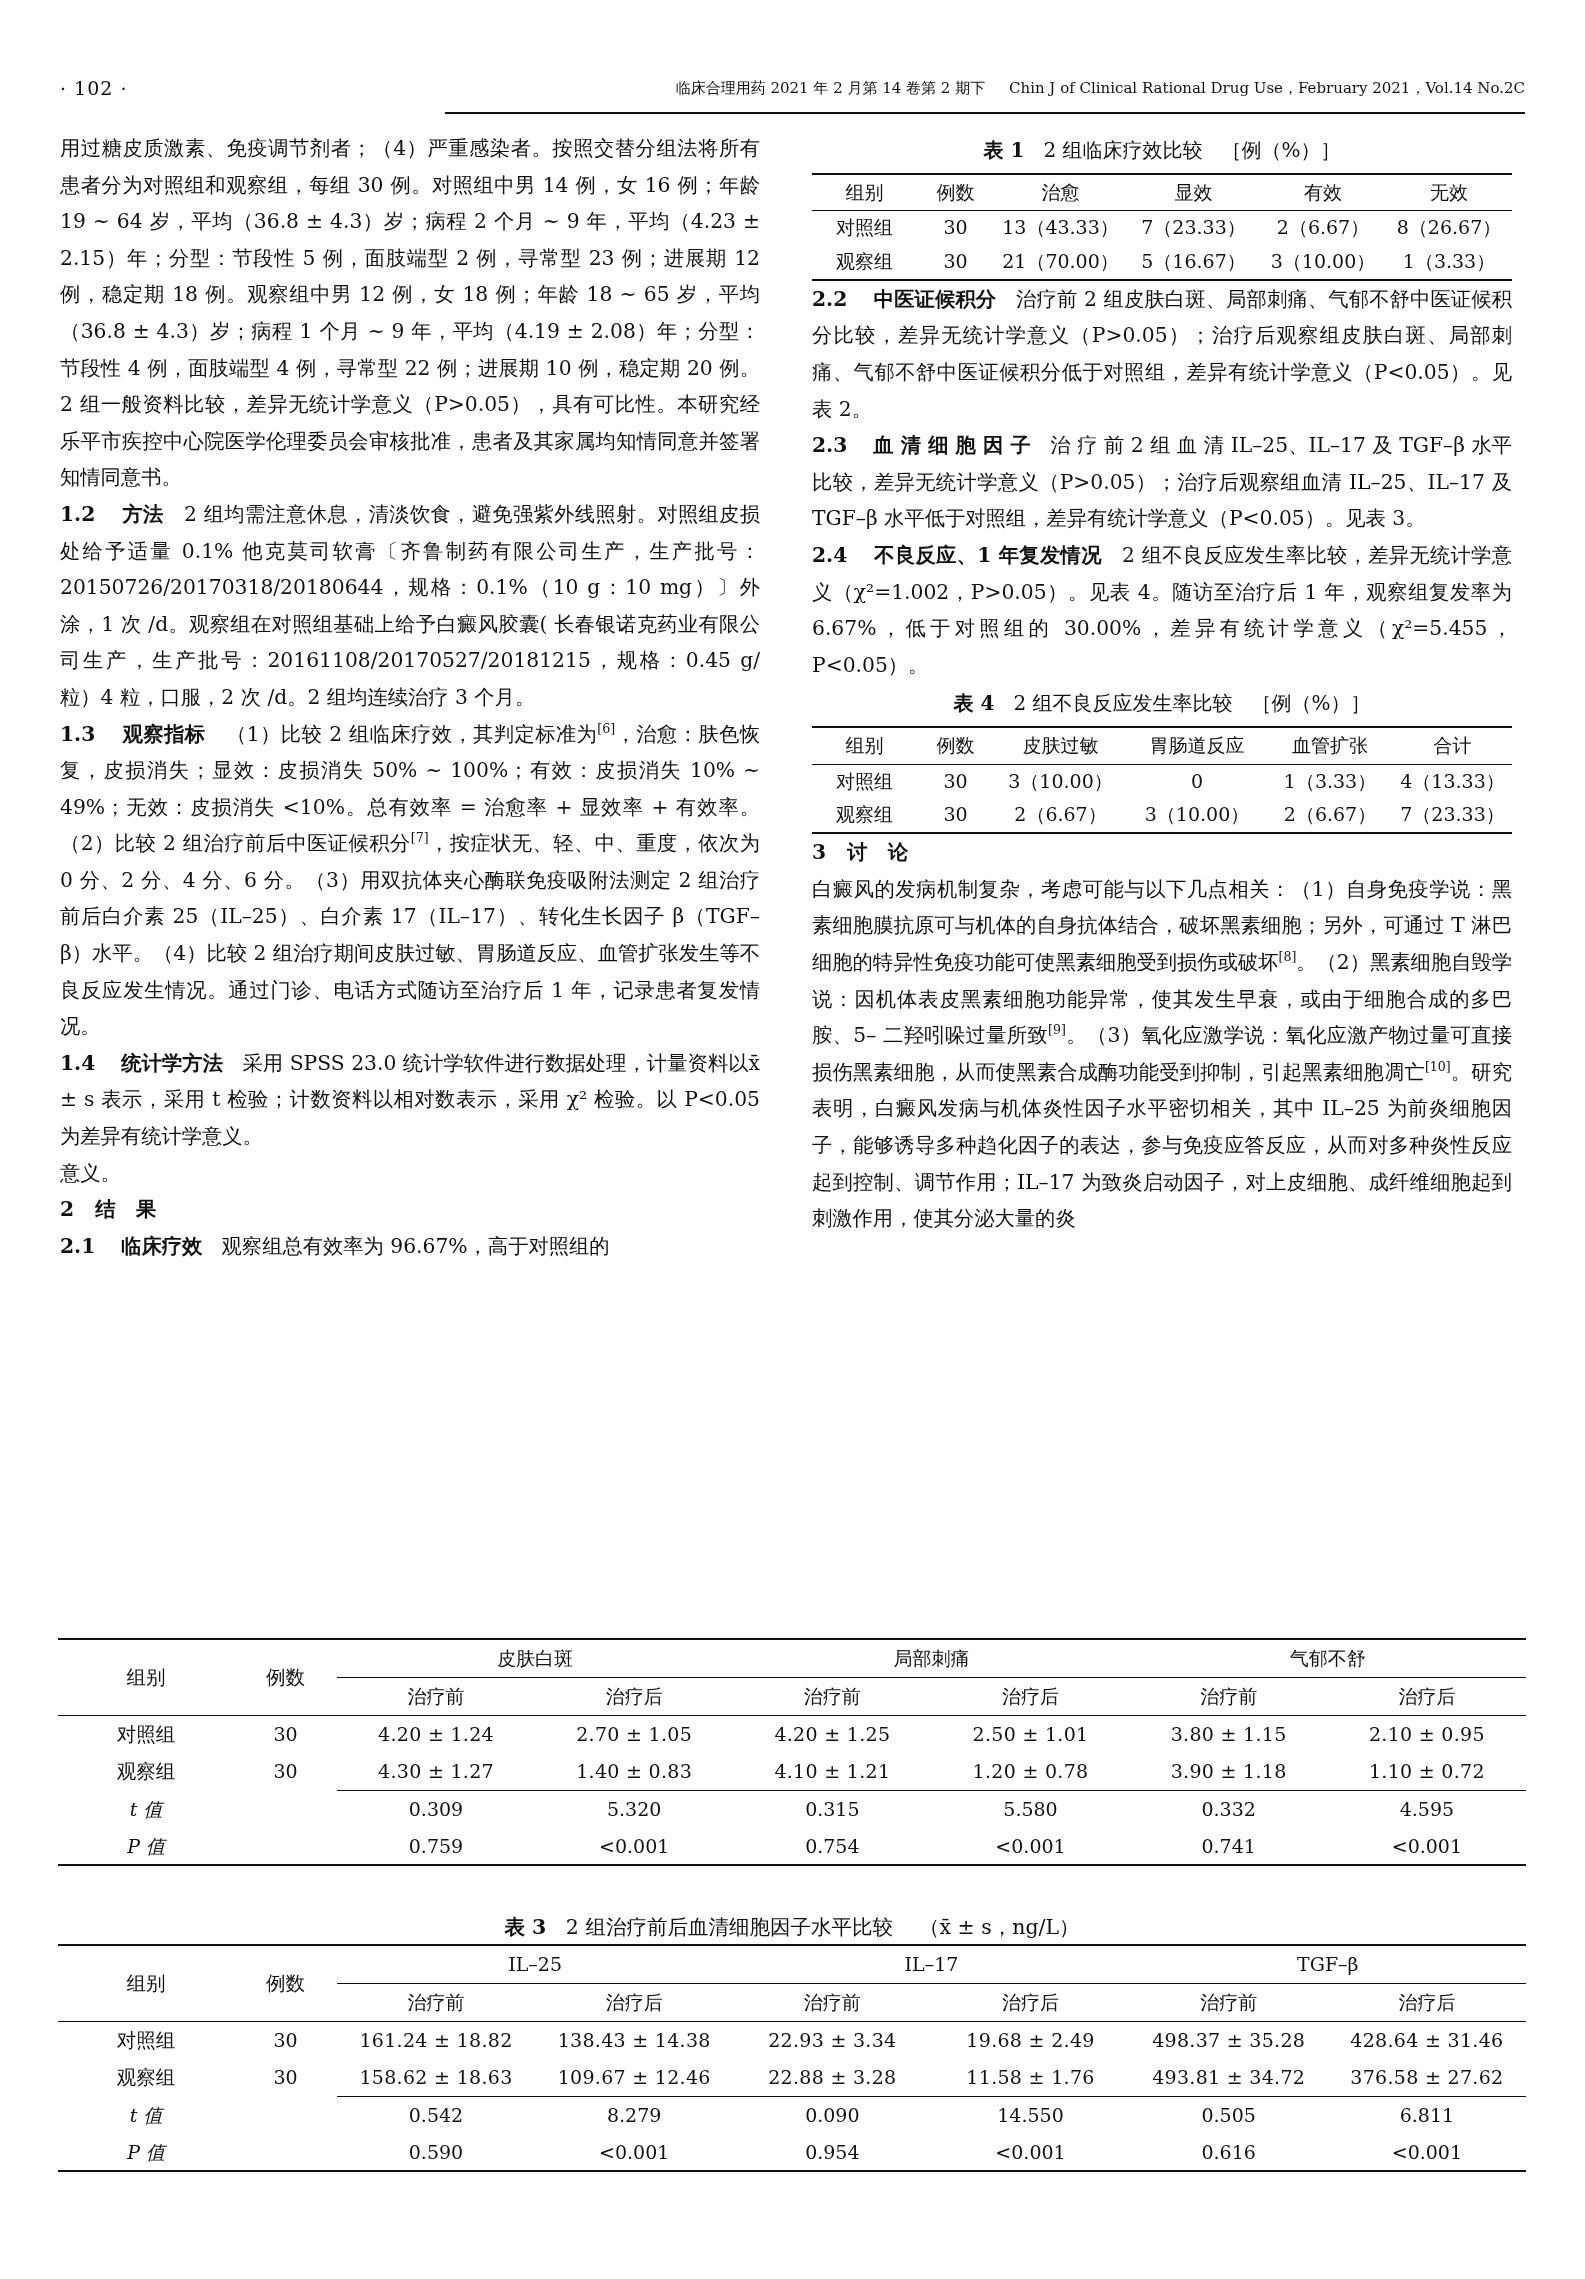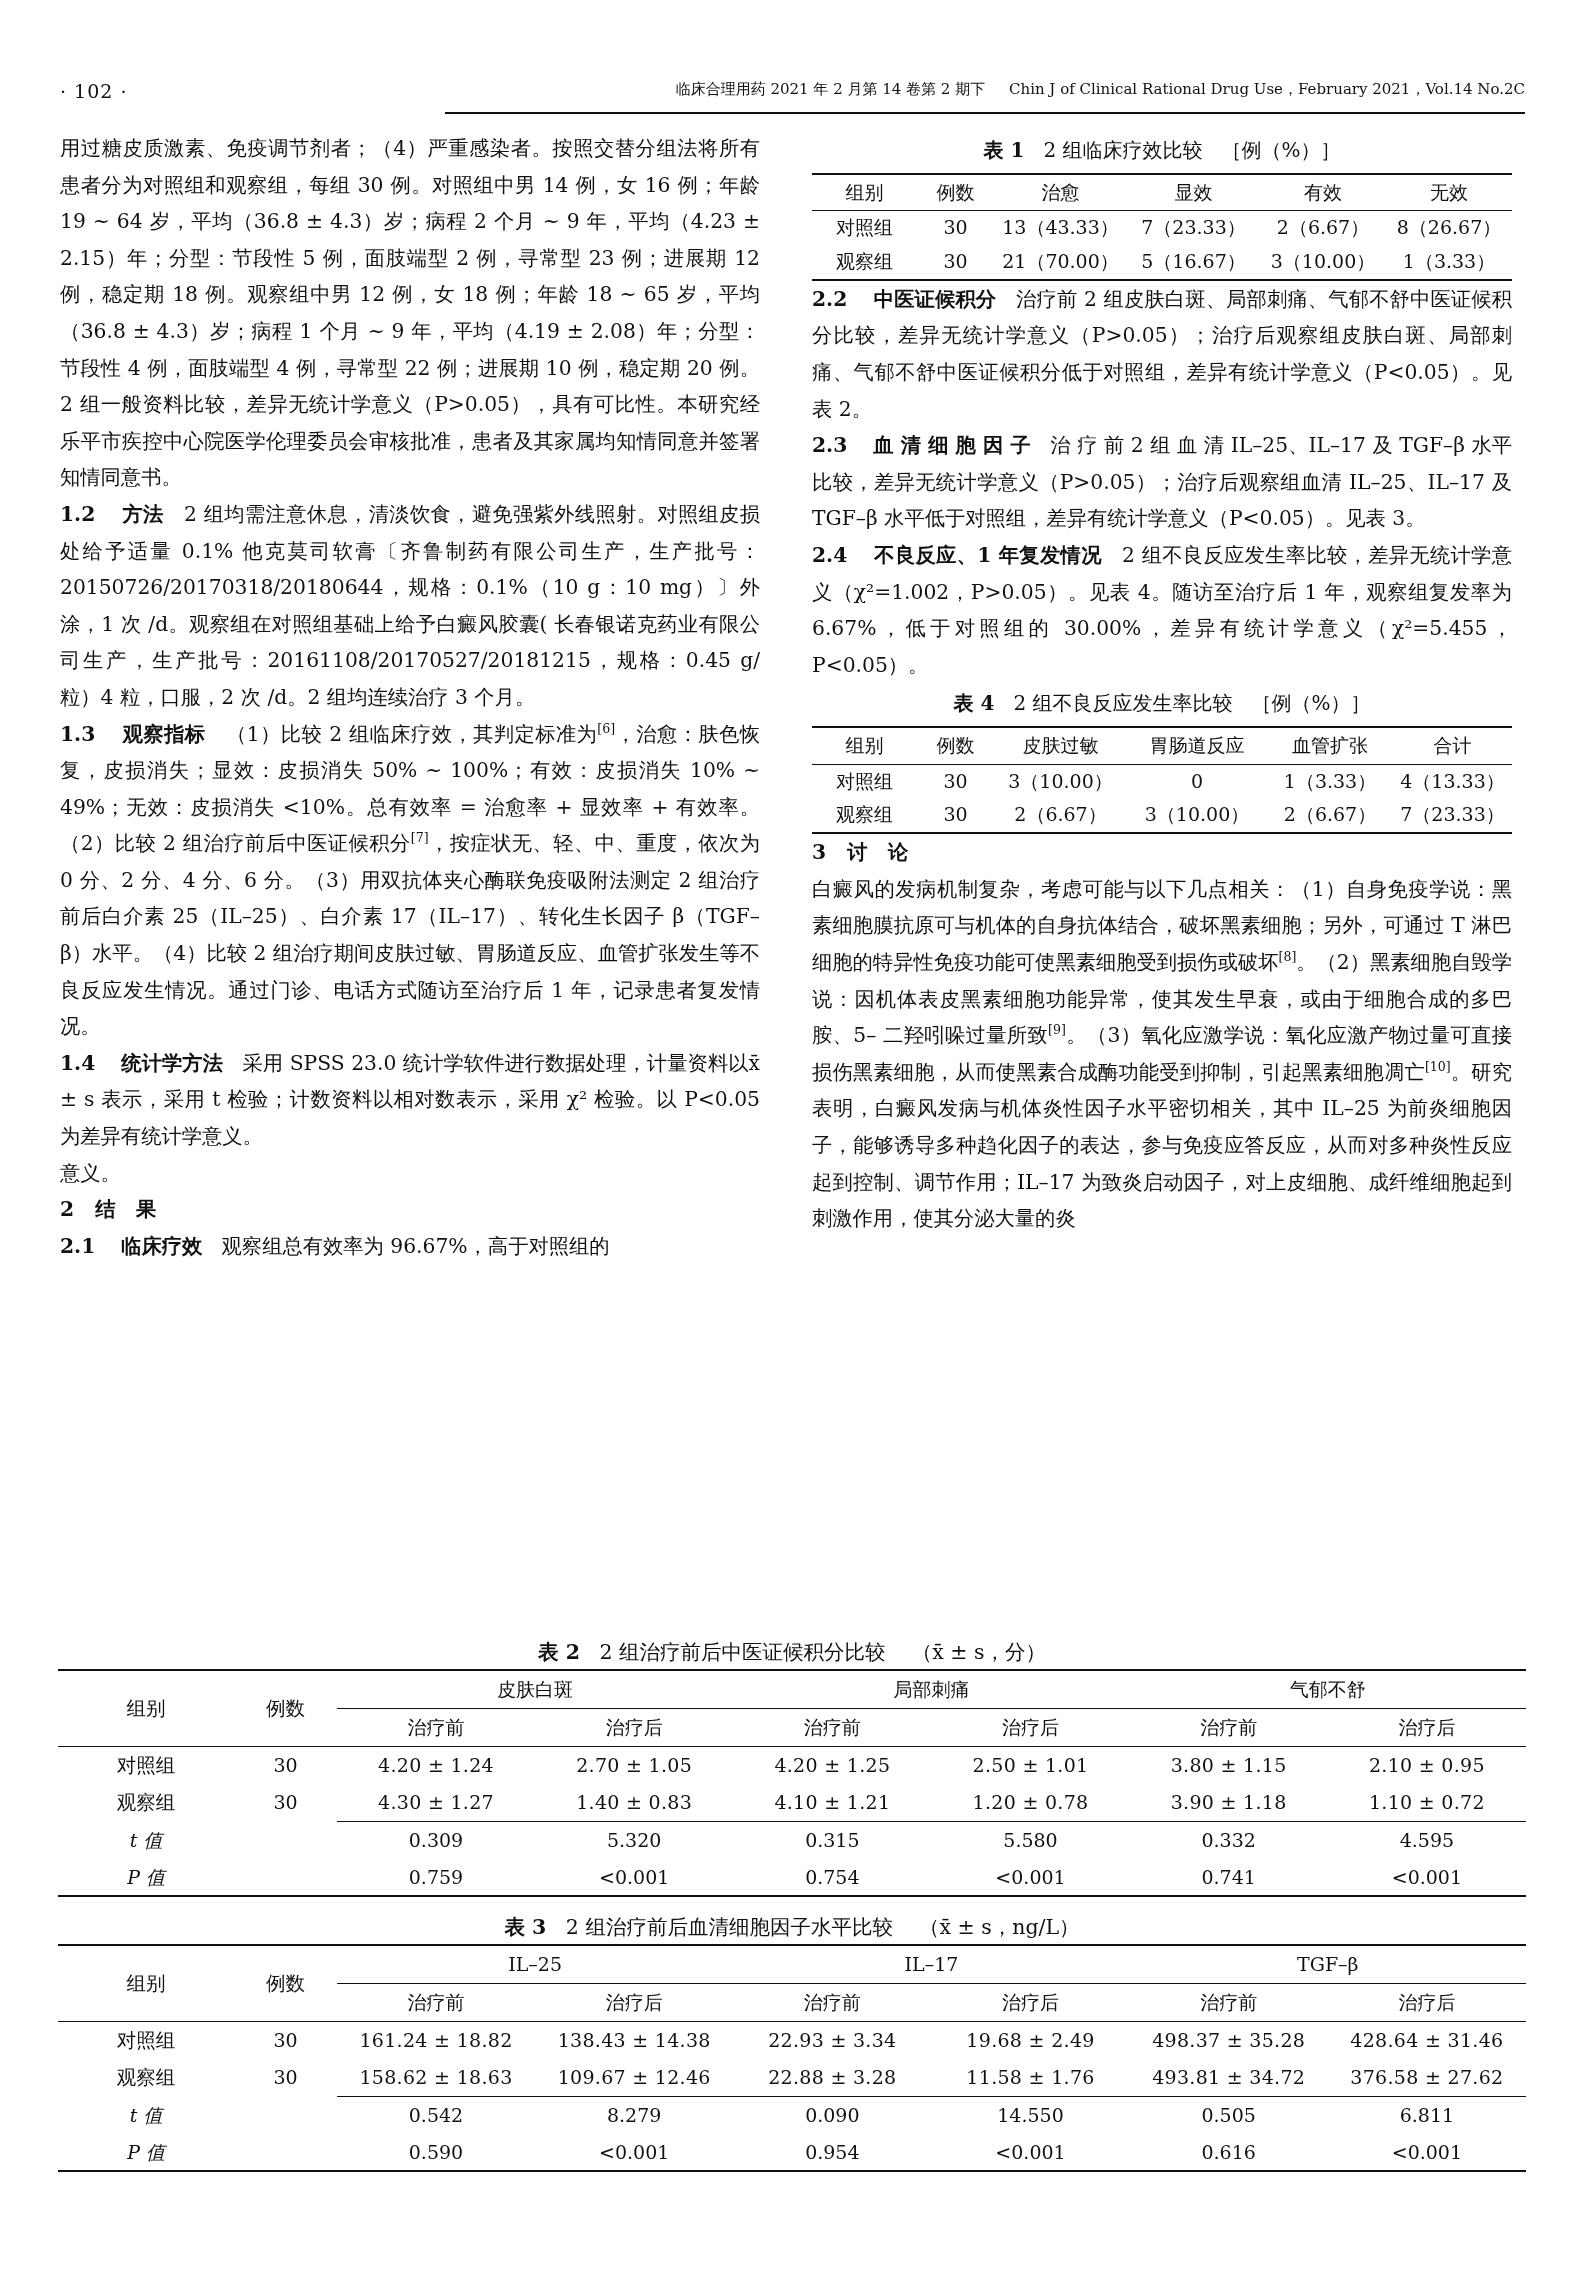--- a/index.html
+++ b/index.html
@@ -19,25 +19,25 @@
     position: absolute;
     left: 0; top: 0;
     width: 1585px;
     height: 2279px;
     padding: 0;
   }
 
   
   .runhead {
     position: absolute;
-    left: 60px; top: 80px;
+    left: 60px; top: 72px;
     width: 1465px;
     height: 34px;
     display: flex;
-    align-items: flex-start;
+    align-items: center;
   }
   .folio {
     font-size: 19px;
     letter-spacing: 1px;
     white-space: nowrap;
     padding-bottom: 2px;
     width: 360px;
   }
   .runhead-line {
     flex: 1;
@@ -287,25 +287,20 @@
       <span class="num">3</span>
       &nbsp;&nbsp;<span>讨　论</span>
     </p>
 
     <p class="indent2">
       <span>白癜风的发病机制复杂，考虑可能与以下几点相关：（1）自身免疫学说：黑素细胞膜抗原可与机体的自身抗体结合，破坏黑素细胞；另外，可通过 T 淋巴细胞的特异性免疫功能可使黑素细胞受到损伤或破坏</span><sup>[8]</sup><span>。（2）黑素细胞自毁学说：因机体表皮黑素细胞功能异常，使其发生早衰，或由于细胞合成的多巴胺、5– 二羟吲哚过量所致</span><sup>[9]</sup><span>。（3）氧化应激学说：氧化应激产物过量可直接损伤黑素细胞，从而使黑素合成酶功能受到抑制，引起黑素细胞凋亡</span><sup>[10]</sup><span>。研究表明，白癜风发病与机体炎性因子水平密切相关，其中 IL–25 为前炎细胞因子，能够诱导多种趋化因子的表达，参与免疫应答反应，从而对多种炎性反应起到控制、调节作用；IL–17 为致炎启动因子，对上皮细胞、成纤维细胞起到刺激作用，使其分泌大量的炎</span>
     </p>
   </div>
 
   <div class="wide-wrap" style="top:1638px;">
-    <div class="wide-cap">
-      <b>表 2</b>
-      &nbsp;&nbsp;<span>2 组治疗前后中医证候积分比较</span>
-      &nbsp;&nbsp;&nbsp;<span>（x̄ ± s，分）</span>
-    </div>
     <table class="wide">
       <colgroup>
         <col style="width:12%">
           <col style="width:7%">
         <col style="width:13.5%">
           <col style="width:13.5%">
         <col style="width:13.5%">
           <col style="width:13.5%">
         <col style="width:13.5%">
           <col style="width:13.5%">

